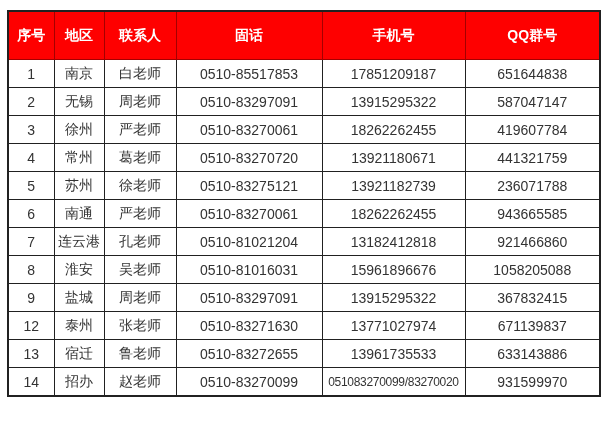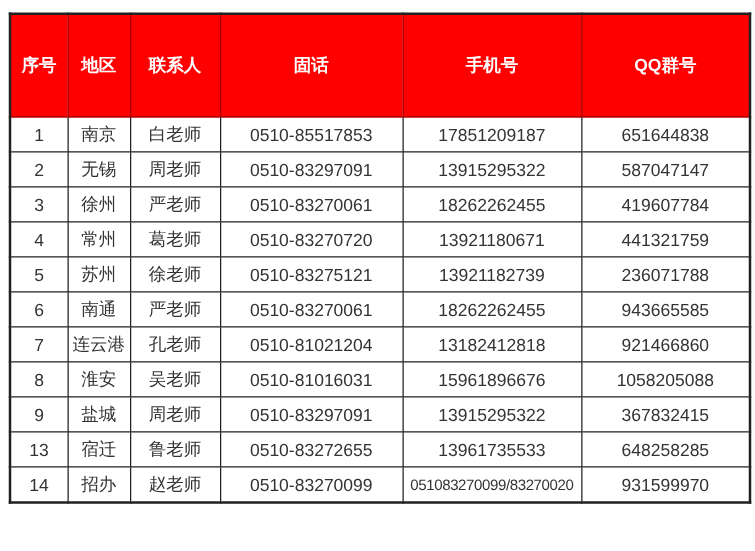--- a/index.html
+++ b/index.html
@@ -25,21 +25,21 @@
   }
   table.contact-table th{
     background:var(--header-bg);
     color:var(--header-text);
     font-size:14px;
     font-weight:bold;
     height:47px;
     text-align:center;
     vertical-align:middle;
     border:1px solid var(--header-border);
-    padding:17px 2px;
+    padding:0 2px;
   }
   table.contact-table td{
     color:var(--body-text);
     font-size:14px;
     height:27px;
     text-align:center;
     vertical-align:middle;
     border:1px solid var(--body-border);
     padding:0 2px;
     white-space:nowrap;
@@ -139,26 +139,34 @@
       </tr>
       <tr>
         <td>9</td>
         <td>盐城</td>
         <td>周老师</td>
         <td>0510-83297091</td>
         <td>13915295322</td>
         <td>367832415</td>
       </tr>
       <tr>
+        <td>12</td>
+        <td>泰州</td>
+        <td>张老师</td>
+        <td>0510-83271630</td>
+        <td>13771027974</td>
+        <td>671139837</td>
+      </tr>
+      <tr>
         <td>13</td>
         <td>宿迁</td>
         <td>鲁老师</td>
         <td>0510-83272655</td>
         <td>13961735533</td>
-        <td>648258285</td>
+        <td>633143886</td>
       </tr>
       <tr>
         <td>14</td>
         <td>招办</td>
         <td>赵老师</td>
         <td>0510-83270099</td>
         <td class="tight">051083270099/83270020</td>
         <td>931599970</td>
       </tr>
     </tbody>

